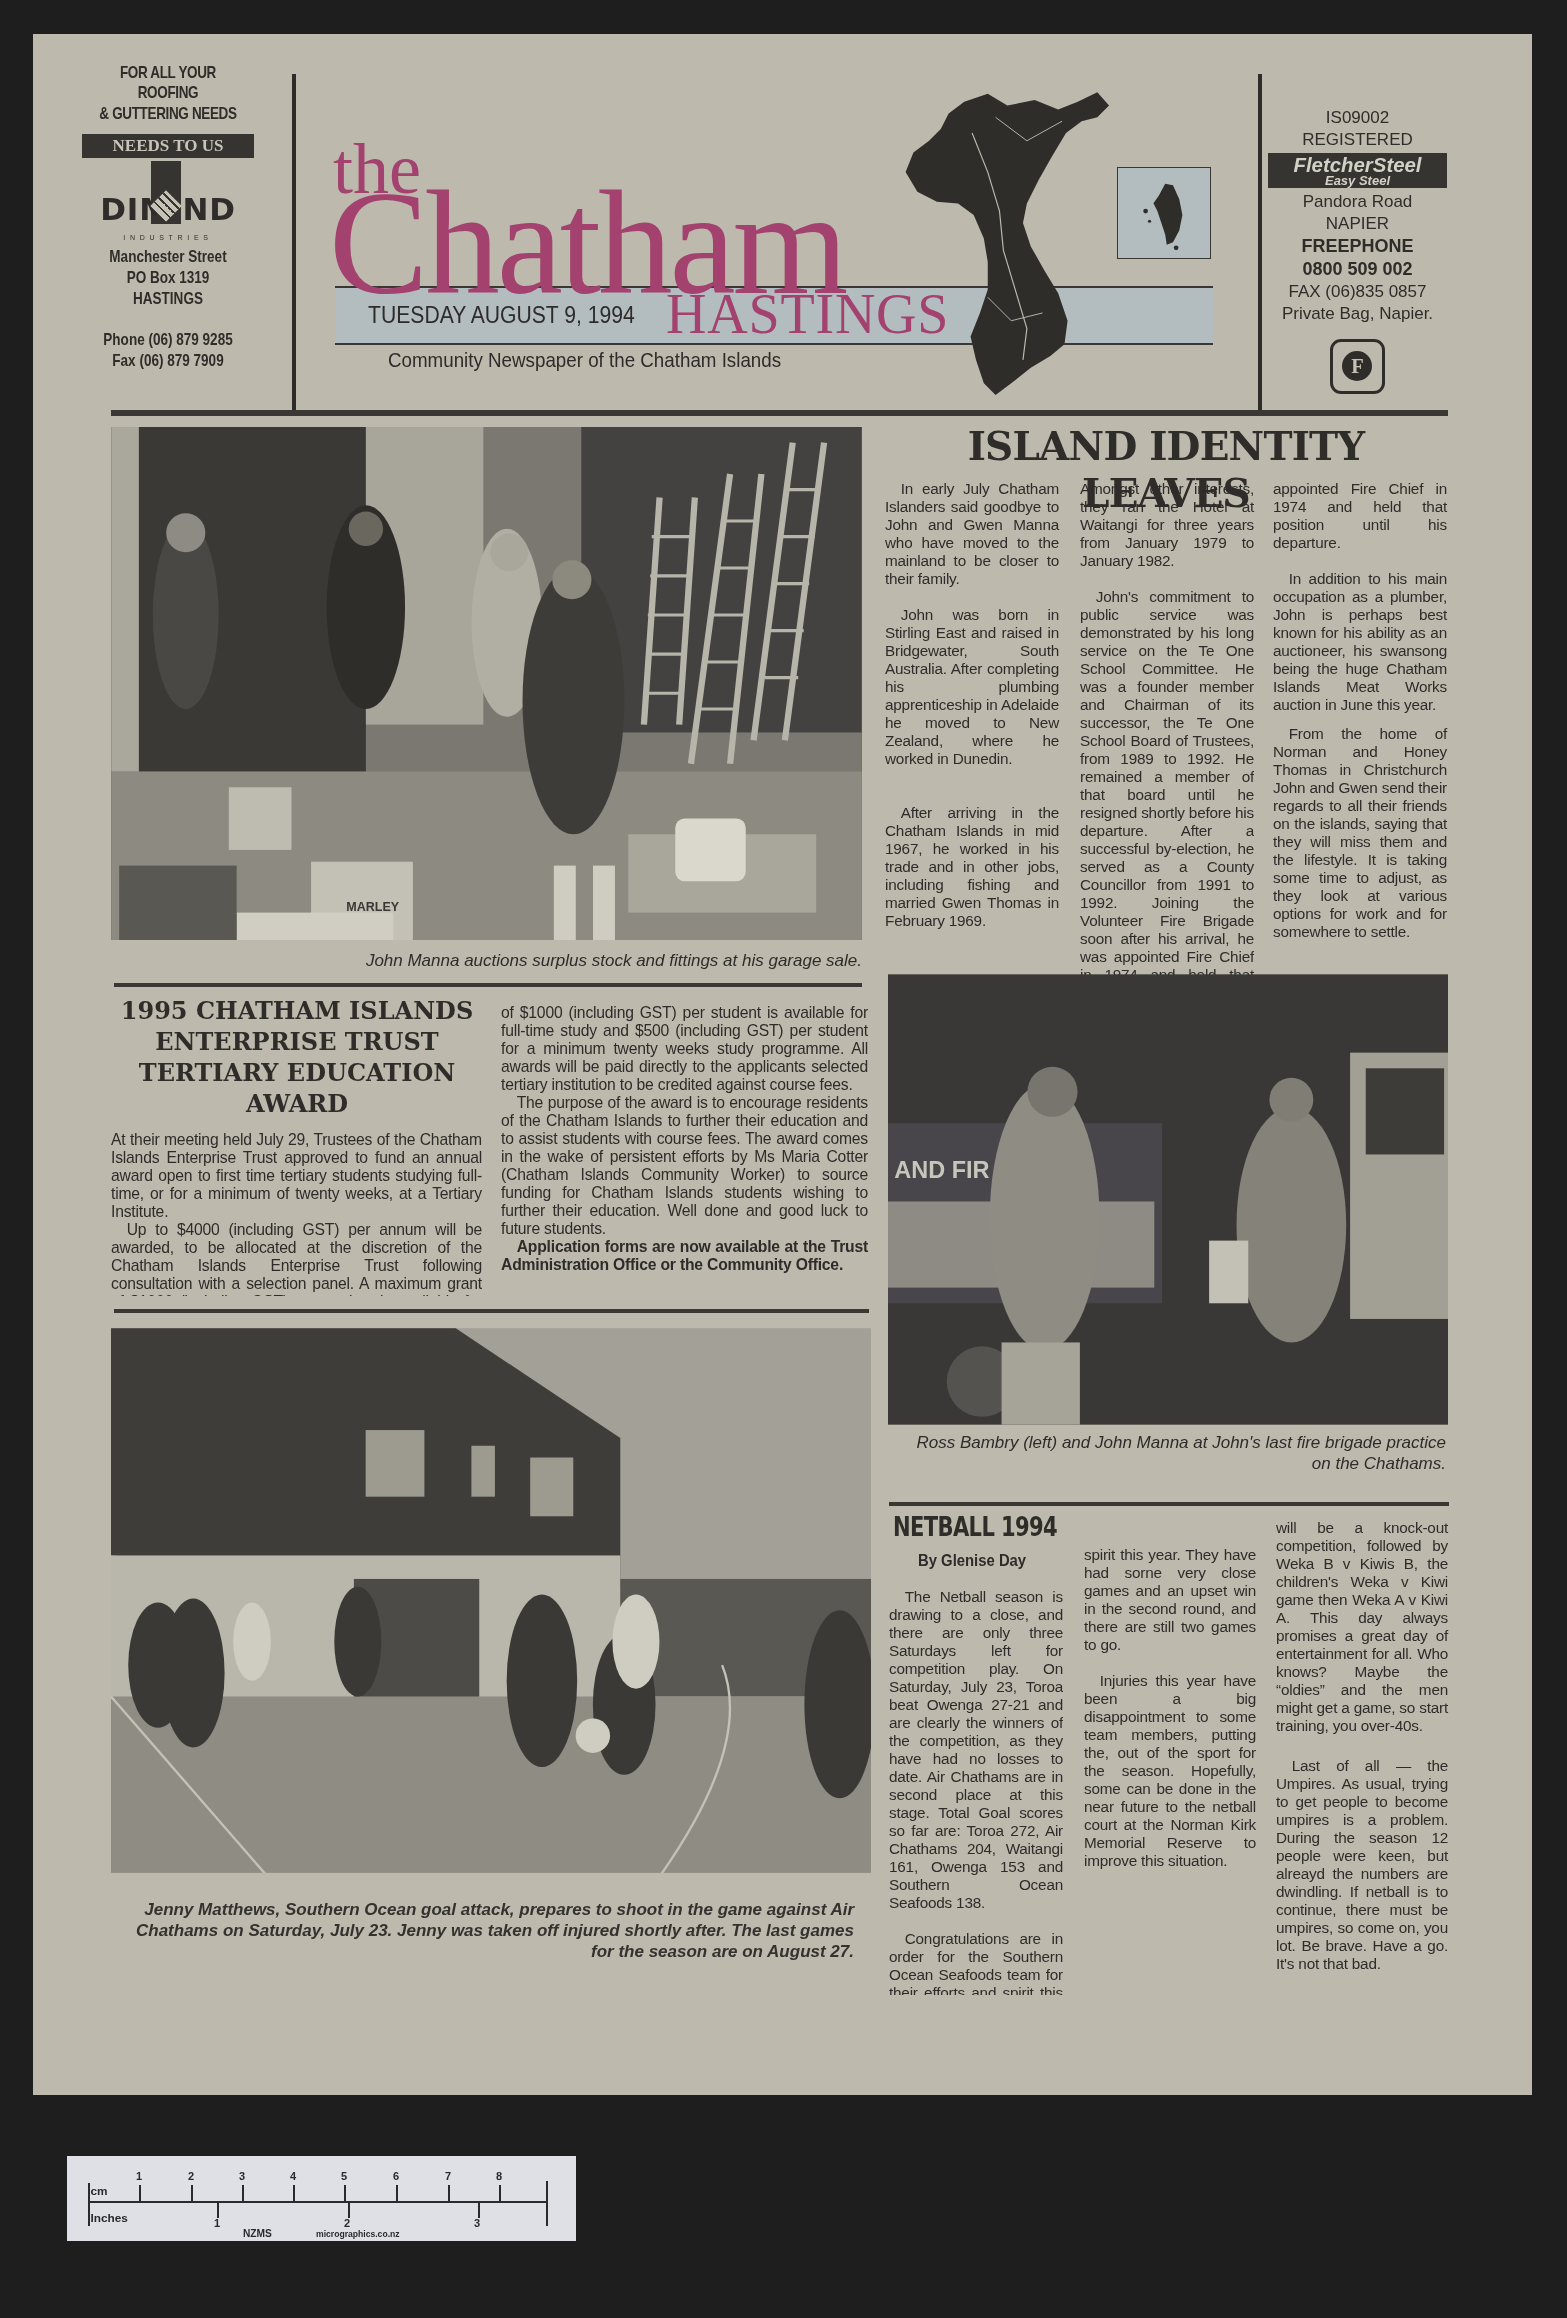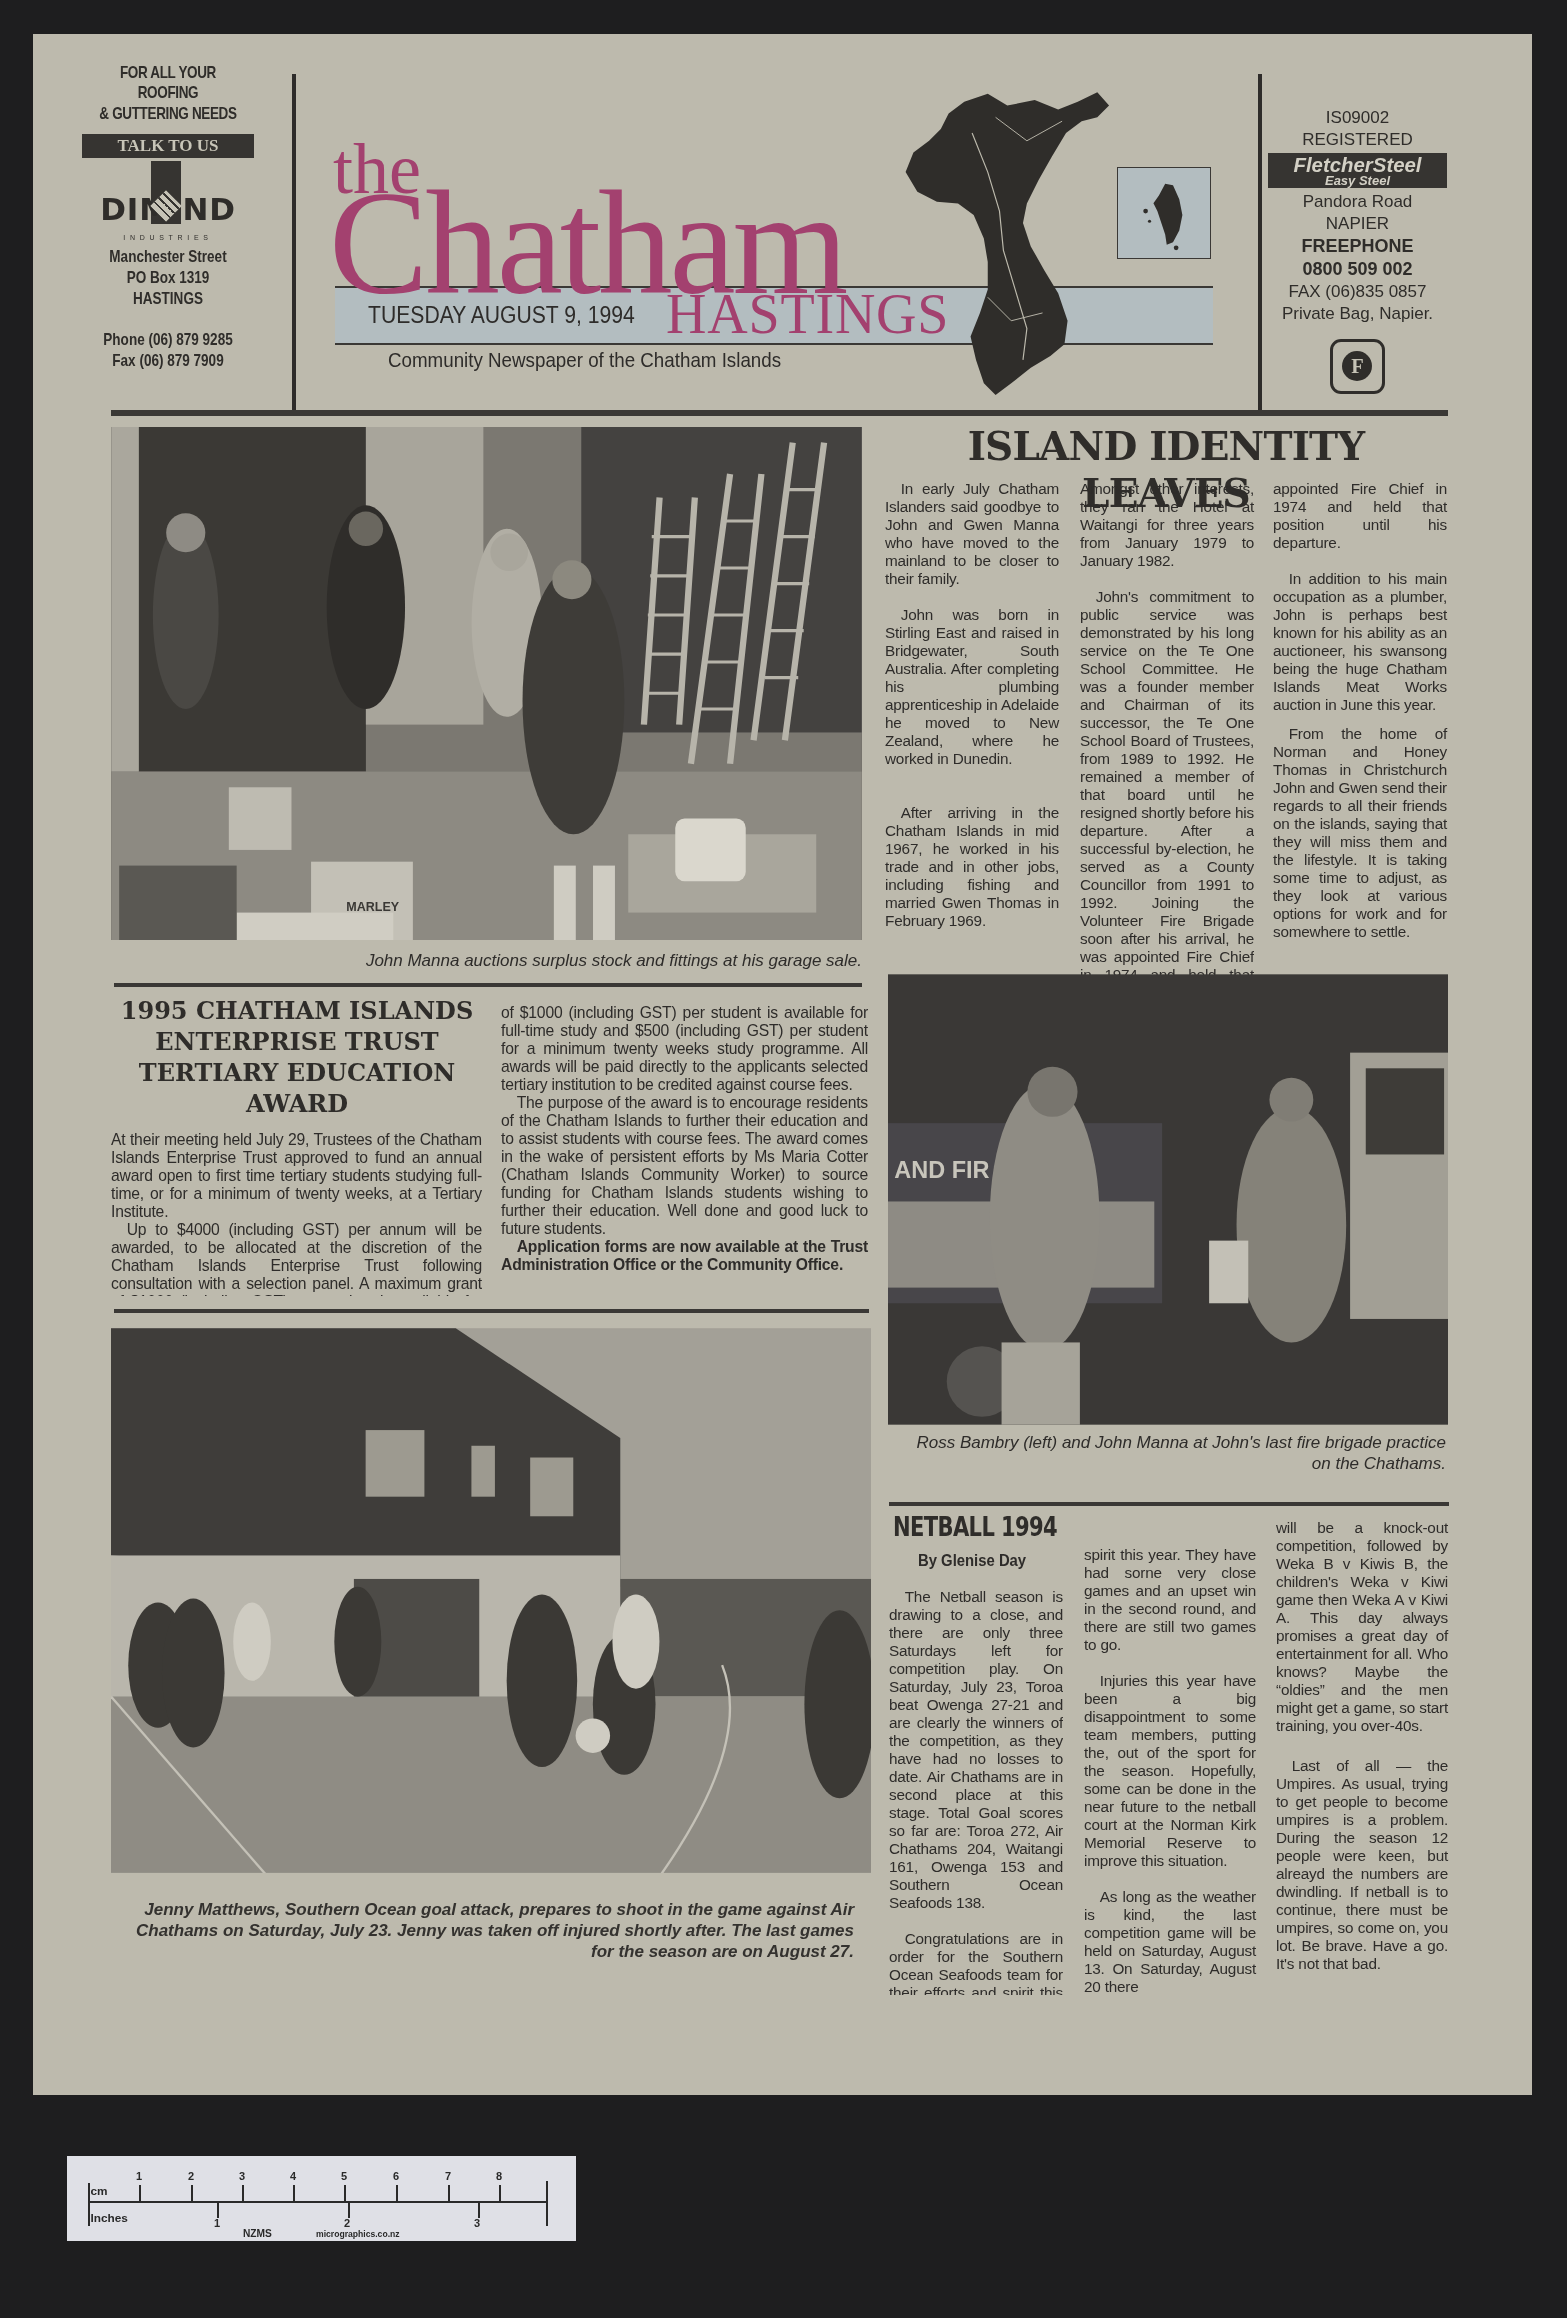--- a/index.html
+++ b/index.html
@@ -68,21 +68,21 @@
 
 <div class="page"></div>
 
 <div class="rule-v" style="left:292px;top:74px;height:339px;"></div>
 <div class="rule-v" style="left:1258px;top:74px;height:339px;"></div>
 <div class="rule-h" style="left:111px;top:410px;width:1337px;"></div>
 
 <div class="ad-left">
   <div class="l1">FOR ALL YOUR ROOFING</div>
   <div class="l1">&amp; GUTTERING NEEDS</div>
-  <div class="talk">TALK TO US</div>
+  <div class="talk">NEEDS TO US</div>
   <div class="logo">
     <div class="bar"></div>
     <div class="word" style="white-space:pre;">DIM ND</div>
     <div class="diamond"></div>
   </div>
   <div class="ind">INDUSTRIES</div>
   <div class="addr" style="margin-top:4.7px;">Manchester Street</div>
   <div class="addr">PO Box 1319</div>
   <div class="addr">HASTINGS</div>
   <div class="phone">Phone (06)  879 9285</div>
@@ -225,21 +225,20 @@
 <div class="rule-thin" style="left:889px;top:1502px;width:560px;"></div>
 <div class="abs" style="left:893px;top:1511px;font-family:'DejaVu Sans',sans-serif;font-weight:bold;font-size:27px;color:#2f2d2a;transform:scaleX(.78);transform-origin:left;letter-spacing:-0.8px;">NETBALL 1994</div>
 <div class="abs" style="left:918px;top:1551px;font-size:16.5px;font-weight:bold;color:#2e2c2a;transform:scaleX(.9);transform-origin:left;">By Glenise Day</div>
 <div class="col" style="left:889px;top:1588px;width:174px;height:407px;overflow:hidden;">
   <p>The Netball season is drawing to a close, and there are only three Saturdays left for competition play. On Saturday, July 23, Toroa beat Owenga 27-21 and are clearly the winners of the competition, as they have had no losses to date. Air Chathams are in second place at this stage. Total Goal scores so far are: Toroa 272, Air Chathams 204, Waitangi 161, Owenga 153 and Southern Ocean Seafoods 138.</p>
   <p class="gap">Congratulations are in order for the Southern Ocean Seafoods team for their efforts and spirit this year. They have had sorne very close games and an upset win in the second round, and there are still two games to go.</p>
 </div>
 <div class="col" style="left:1084px;top:1546px;width:172px;">
   <p class="noind">spirit this year. They have had sorne very close games and an upset win in the second round, and there are still two games to go.</p>
   <p class="gap">Injuries this year have been a big disappointment to some team members, putting the, out of the sport for the season. Hopefully, some can be done in the near future to the netball court at the Norman Kirk Memorial Reserve to improve this situation.</p>
-  <p class="gap">As long as the weather is kind, the last competition game will be held on Saturday, August 13. On Saturday, August 20 there</p>
 </div>
 <div class="col" style="left:1276px;top:1519px;width:172px;">
   <p class="noind">will be a knock-out competition, followed by Weka B v Kiwis B, the children's Weka v Kiwi game then Weka A v Kiwi A. This day always promises a great day of entertainment for all. Who knows? Maybe the “oldies” and the men might get a game, so start training, you over-40s.</p>
   <p class="gap" style="margin-top:22px;">Last of all — the Umpires. As usual, trying to get people to become umpires is a problem. During the season 12 people were keen, but alreayd the numbers are dwindling. If netball is to continue, there must be umpires, so come on, you lot. Be brave. Have a go. It's not that bad.</p>
 </div>
 
 <div class="photo" style="left:111px;top:1328px;width:760px;height:545px;">
   <svg width="760" height="545" viewBox="0 0 970 695">
     <rect width="970" height="695" fill="#a3a097"></rect>
     <path d="M0 0 L440 0 L650 140 L650 330 L0 290 Z" fill="#3f3d3a"></path>

